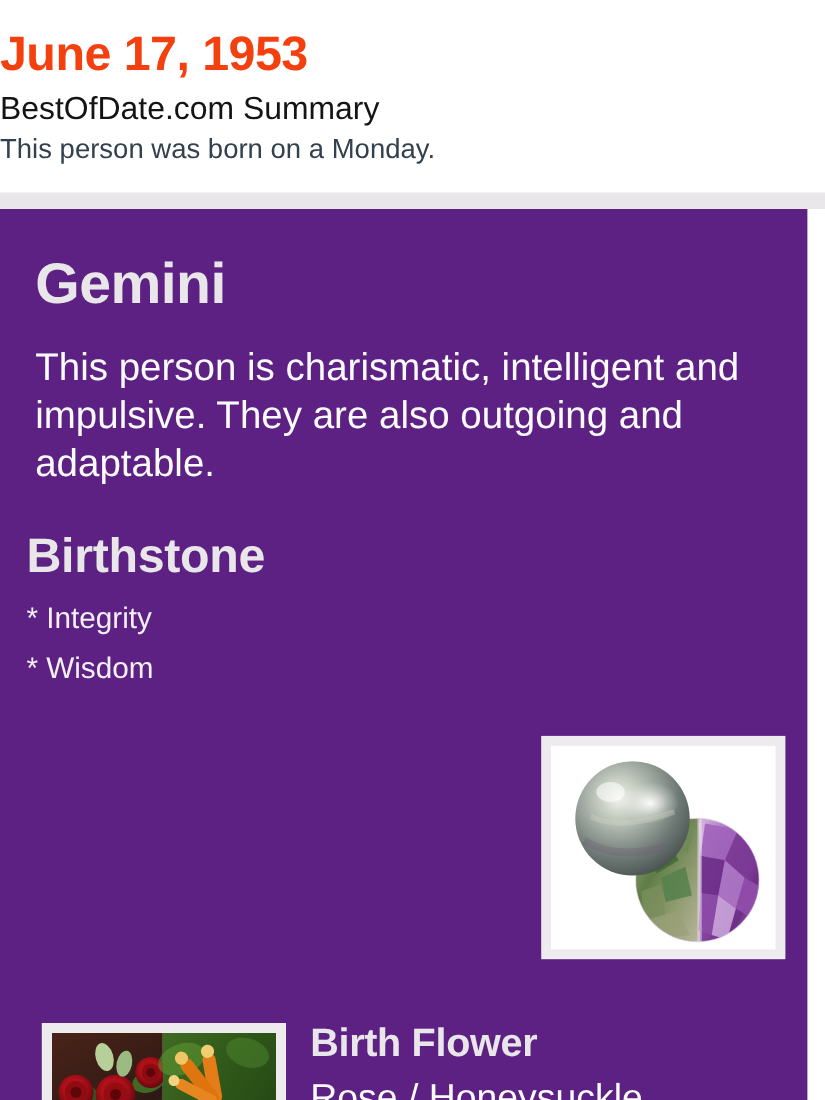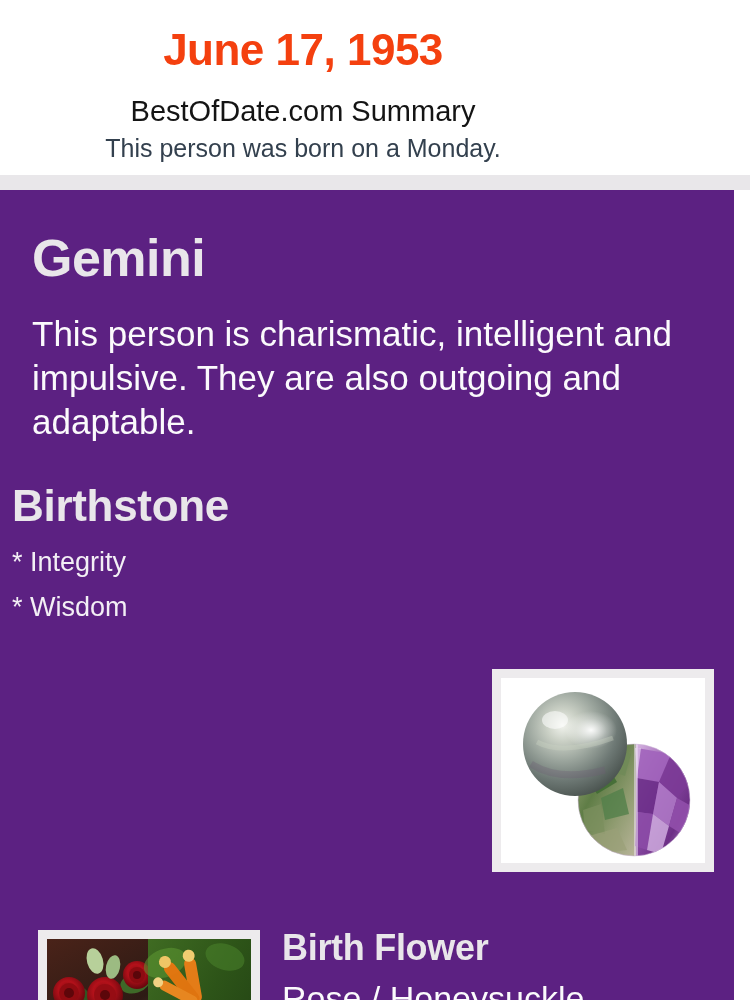--- a/index.html
+++ b/index.html
@@ -15,35 +15,35 @@
     -webkit-font-smoothing: antialiased;
   }
 
   
   .header {
     width: 606px;
     height: 175px;
     background: #ffffff;
     box-sizing: border-box;
     padding-top: 22px;
-    text-align: center;
+    text-align: left;
   }
   .header-date {
     color: #F4400F;
     font-size: 44px;
     font-weight: bold;
     line-height: 56px;
     letter-spacing: -0.5px;
   }
   .header-brand {
     color: #141414;
     font-size: 29px;
     font-weight: normal;
     line-height: 38px;
-    margin-top: 14px;
+    margin-top: 2px;
   }
   .header-note {
     color: #33404E;
     font-size: 25px;
     font-weight: normal;
     line-height: 33px;
     margin-top: 2px;
   }
 
   .divider {
@@ -81,21 +81,21 @@
     max-width: 670px;
   }
 
   
   .stone-row {
     position: relative;
     margin-top: 30px;
     height: 230px;
   }
   .stone-text {
-    padding-left: 12px;
+    padding-left: 24px;
     padding-top: 6px;
   }
   .section-title {
     color: #E9E6EA;
     font-size: 44px;
     font-weight: bold;
     line-height: 52px;
     letter-spacing: -0.3px;
   }
   .section-sub {

